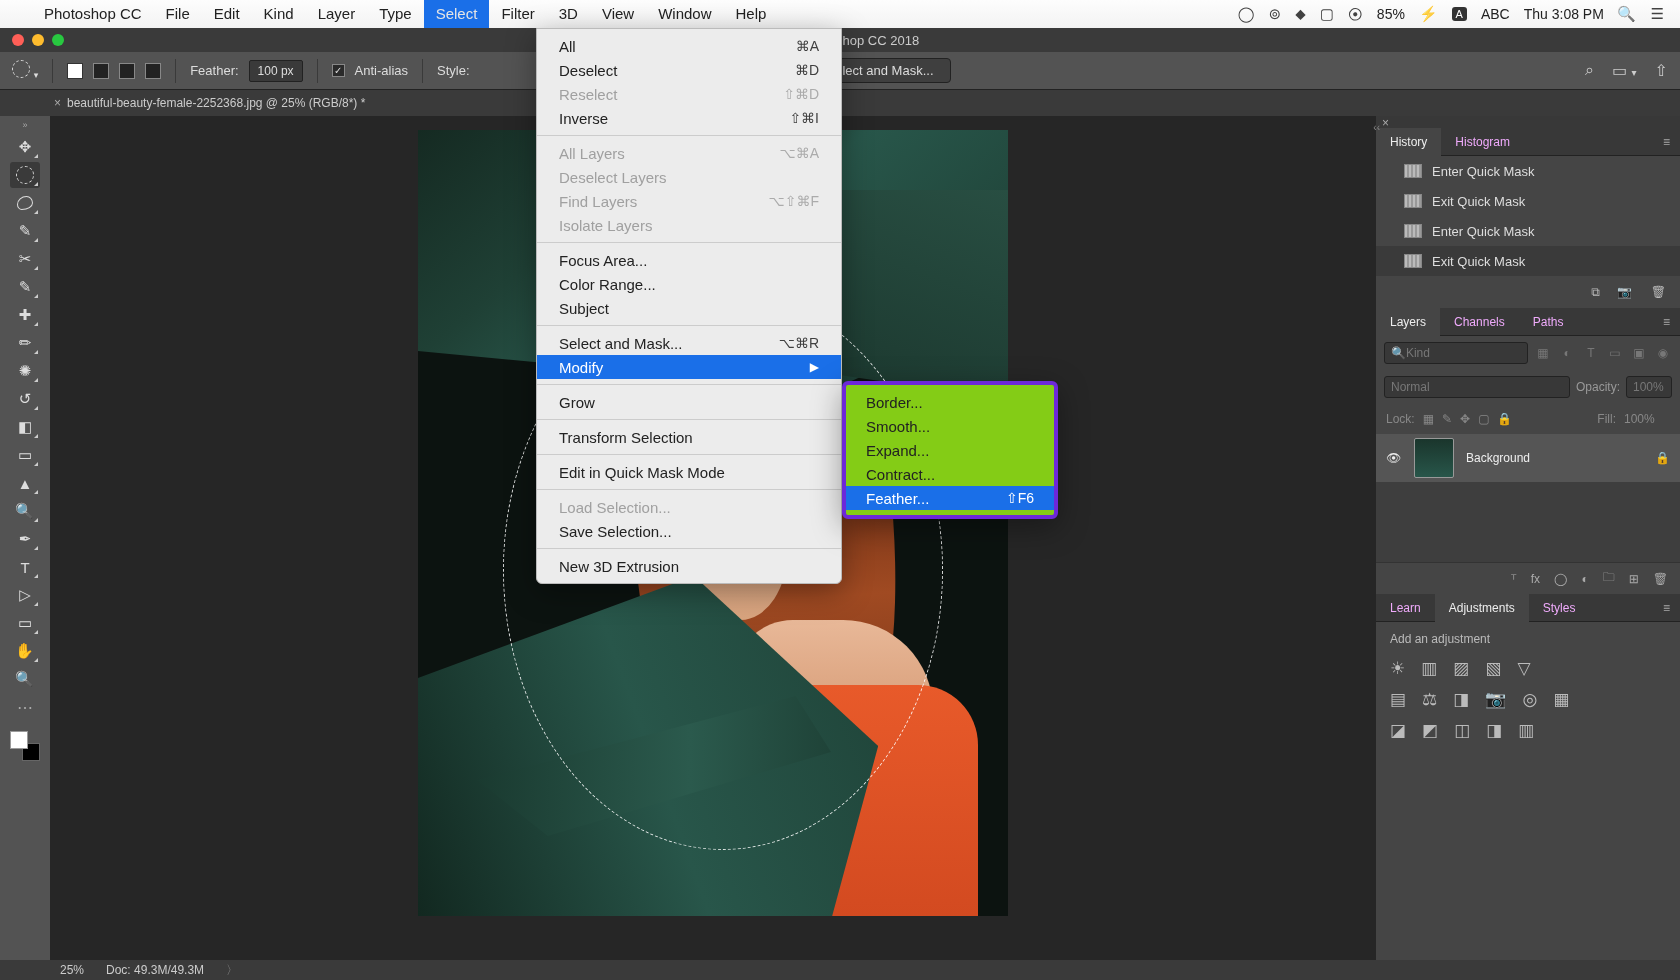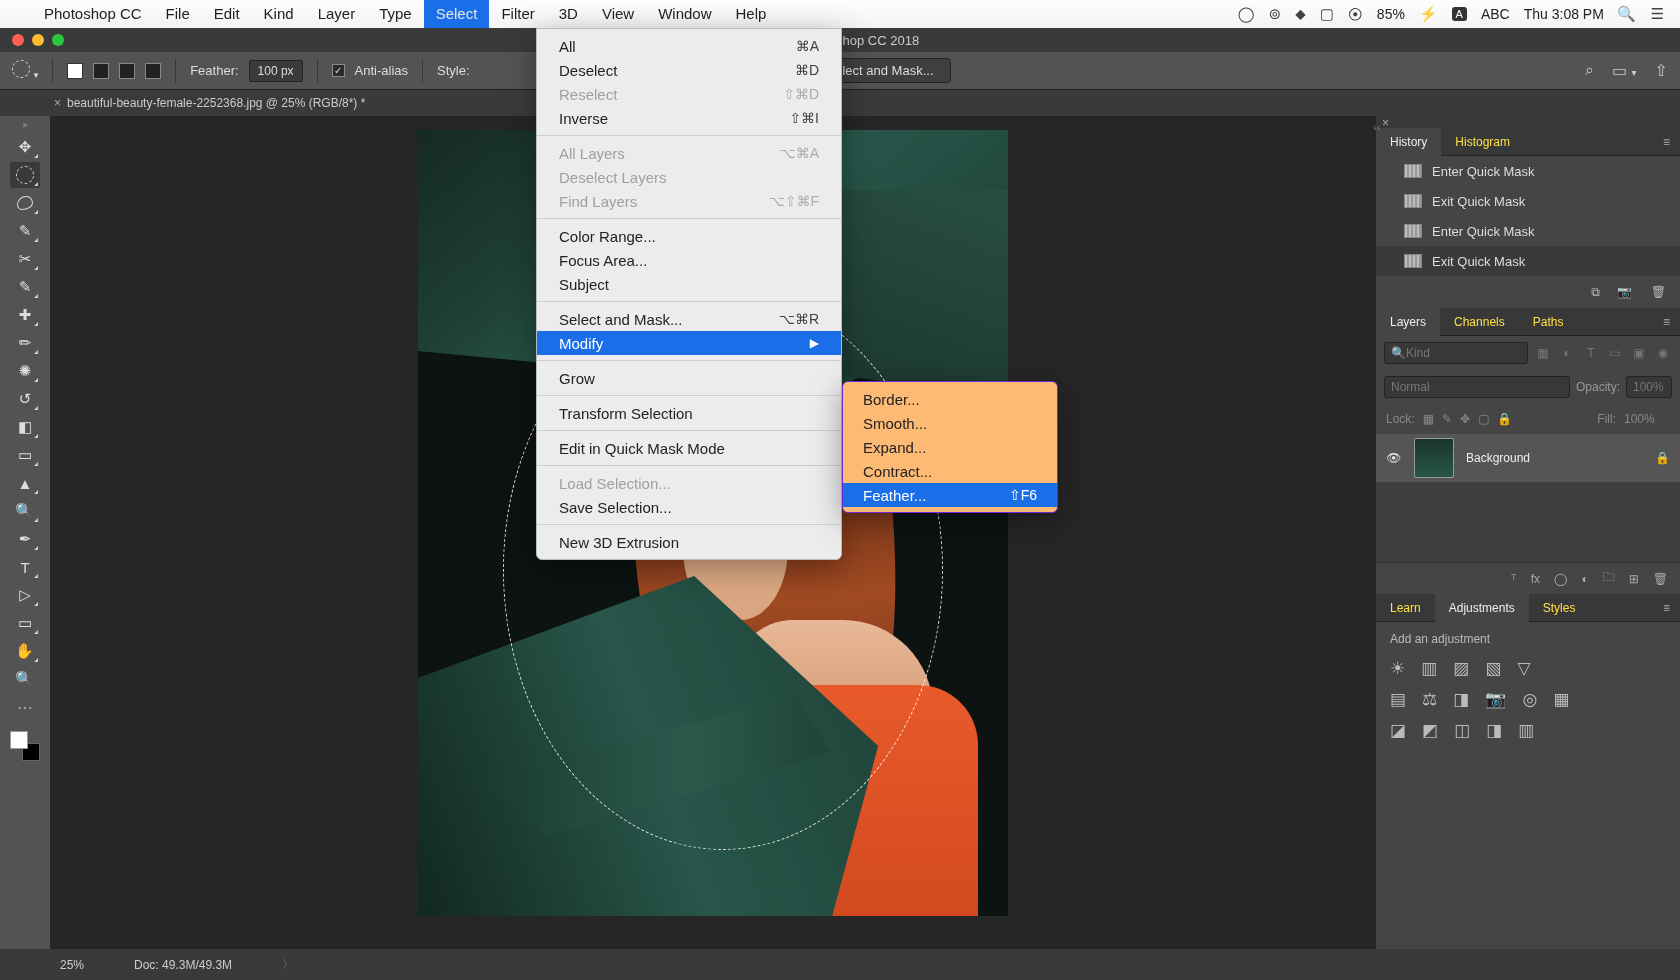--- a/index.html
+++ b/index.html
@@ -42,51 +42,51 @@
   .darkbg{position:absolute;top:180px;left:0;right:0;bottom:0;background:#0c1310}
   .leaf2{bottom:0;left:0;width:78%;height:340px;background:linear-gradient(70deg,#122820 0%,#28564a 50%,#1f4338 100%);clip-path:polygon(0 30%,60% 0,100% 50%,90% 100%,0 100%)}
   .leaf2b{bottom:80px;left:10%;width:60%;height:140px;background:linear-gradient(90deg,#1a3a30 0%,#2b5a4d 60%,#1f4338 100%);clip-path:polygon(0 60%,90% 0,100% 40%,20% 100%)}
   .hair{position:absolute;top:255px;left:218px;width:260px;height:360px;background:linear-gradient(180deg,#3a1a0e 0%,#7a3518 30%,#a04a22 60%,#7a3518 100%);border-radius:50% 50% 20% 20%/40% 40% 60% 60%;transform:rotate(-4deg)}
   .face{position:absolute;top:330px;left:265px;width:105px;height:160px;background:linear-gradient(180deg,#e8b898 0%,#d9a47e 100%);border-radius:50% 50% 45% 45%/55% 55% 45% 45%}
   .shoulder{position:absolute;top:490px;left:315px;width:200px;height:150px;background:linear-gradient(180deg,#e8b898 0%,#d09068 100%);border-radius:60px 90px 20px 20px}
   .shirt{position:absolute;top:555px;left:290px;width:270px;height:260px;background:linear-gradient(180deg,#e85a2a 0%,#d0481f 100%);border-radius:40px 60px 0 0}
   .selection{position:absolute;top:160px;left:85px;width:440px;height:560px;border:1.5px dashed #fff;border-radius:50%;opacity:.85}
   .rightpanels{width:304px;background:#454545;display:flex;flex-direction:column;font-size:12px;color:#ccc}
   .panelhdr{height:28px;background:#383838;display:flex;align-items:center;border-bottom:1px solid #222}
-  .panelhdr .tab{padding:0 14px;height:28px;line-height:28px;color:#fde047}
+  .panelhdr .tab{padding:0 14px;height:28px;line-height:28px;color:#f0abfc}
   .panelhdr .tab.active{background:#454545;color:#eee}
   .panelhdr .menu{margin-left:auto;padding:0 10px;color:#aaa}
   .histlist{padding:0}
   .histrow{display:flex;align-items:center;height:30px;padding-left:28px;gap:10px;color:#ddd;font-size:13px}
   .histrow.sel{background:#3a3a3a}
   .histrow .thumb{width:18px;height:14px;border:1px solid #888;background:repeating-linear-gradient(90deg,#bbb 0 2px,#999 2px 4px)}
   .panelicons{height:32px;display:flex;justify-content:flex-end;align-items:center;gap:18px;padding-right:14px;color:#bbb}
   .layeropts{height:34px;display:flex;align-items:center;padding:0 8px;gap:6px;color:#999;font-size:12px}
   .layeropts .field2{flex:1;background:#383838;border:1px solid #222;border-radius:3px;height:22px;padding:0 6px;color:#777;display:flex;align-items:center}
   .layeropts .mini{width:18px;height:18px;display:flex;align-items:center;justify-content:center;color:#777}
   .layerlock{height:30px;display:flex;align-items:center;padding:0 10px;gap:8px;color:#888;font-size:12px}
   .layerrow{height:48px;background:#555;display:flex;align-items:center;padding:0 10px;gap:12px;color:#eee}
   .layerrow .eye{width:16px}
   .layerrow .thumb{width:40px;height:40px;background:linear-gradient(#1a352c,#28564a);border:1px solid #999;border-radius:2px}
   .layerrow .lock{margin-left:auto}
   .layerbtm{height:32px;display:flex;justify-content:flex-end;align-items:center;gap:14px;padding-right:12px;color:#aaa;border-top:1px solid #333}
   .adjgrid{padding:10px 14px}
   .adjgrid .lbl{color:#bbb;margin-bottom:12px}
   .adjgrid .row{display:flex;gap:16px;margin-bottom:10px;color:#bbb;font-size:17px}
   .expander2{position:absolute;right:300px;top:6px;color:#888;font-size:10px}
-  .statusbar{position:absolute;bottom:0;left:0;right:0;height:31px;background:#3a3a3a;display:flex;align-items:center;color:#ccc;font-size:12px;padding-left:60px;gap:50px}
+  .statusbar{position:absolute;bottom:0;left:0;right:0;height:20px;background:#3a3a3a;display:flex;align-items:center;color:#ccc;font-size:12px;padding-left:60px;gap:22px}
   
   .menu1{position:absolute;top:28px;left:536px;width:306px;background:#ececec;border:1px solid #bbb;box-shadow:0 8px 30px rgba(0,0,0,.35);z-index:20;padding:5px 0;font-size:15px;color:#222;border-radius:0 0 6px 6px}
   .menu1 .row{display:flex;align-items:center;height:24px;padding:0 22px;position:relative}
   .menu1 .row.disabled{color:#a0a0a0}
   .menu1 .row.hl{background:#1a6fe8;color:#fff}
   .menu1 .row .sc{margin-left:auto;font-size:14px;opacity:.85}
   .menu1 .row .arrow{margin-left:auto;font-size:12px}
   .menu1 .sep{height:1px;background:#ccc;margin:5px 0}
-  .menu2{position:absolute;top:381px;left:842px;width:216px;background:#fdba74;border:1px solid #6d28d9;box-shadow:0 8px 30px rgba(0,0,0,.35);z-index:21;padding:5px 0;font-size:15px;color:#222;border-radius:6px}
+  .menu2{position:absolute;top:381px;left:842px;width:216px;background:#84cc16;border:4px solid #6d28d9;box-shadow:0 8px 30px rgba(0,0,0,.35);z-index:21;padding:5px 0;font-size:15px;color:#222;border-radius:6px}
   .menu2 .row{display:flex;align-items:center;height:24px;padding:0 20px}
   .menu2 .row.hl{background:#1a6fe8;color:#fff}
   .menu2 .row .sc{margin-left:auto;font-size:14px}
   .marquee-ico{width:18px;height:18px;border:1.5px dashed #ddd;border-radius:50%}
   .lasso-ico{width:16px;height:14px;border:1.5px solid #ddd;border-radius:60% 40% 70% 30%/60% 50% 50% 40%}
 </style>
 </head>
 <body>
 
 <div class="menubar">
@@ -345,26 +345,29 @@
       <span>All Layers</span>
       <span class="sc">⌥⌘A</span>
     </div>
     <div class="row disabled">
       <span>Deselect Layers</span>
     </div>
     <div class="row disabled">
       <span>Find Layers</span>
       <span class="sc">⌥⇧⌘F</span>
     </div>
-    <div class="sep"></div>
+    <div class="row disabled">
+      <span>Isolate Layers</span>
+    </div>
+    <div class="sep"></div>
+    <div class="row">
+      <span>Focus Area...</span>
+    </div>
     <div class="row">
       <span>Color Range...</span>
-    </div>
-    <div class="row">
-      <span>Focus Area...</span>
     </div>
     <div class="row">
       <span>Subject</span>
     </div>
     <div class="sep"></div>
     <div class="row">
       <span>Select and Mask...</span>
       <span class="sc">⌥⌘R</span>
     </div>
     <div class="row hl">

